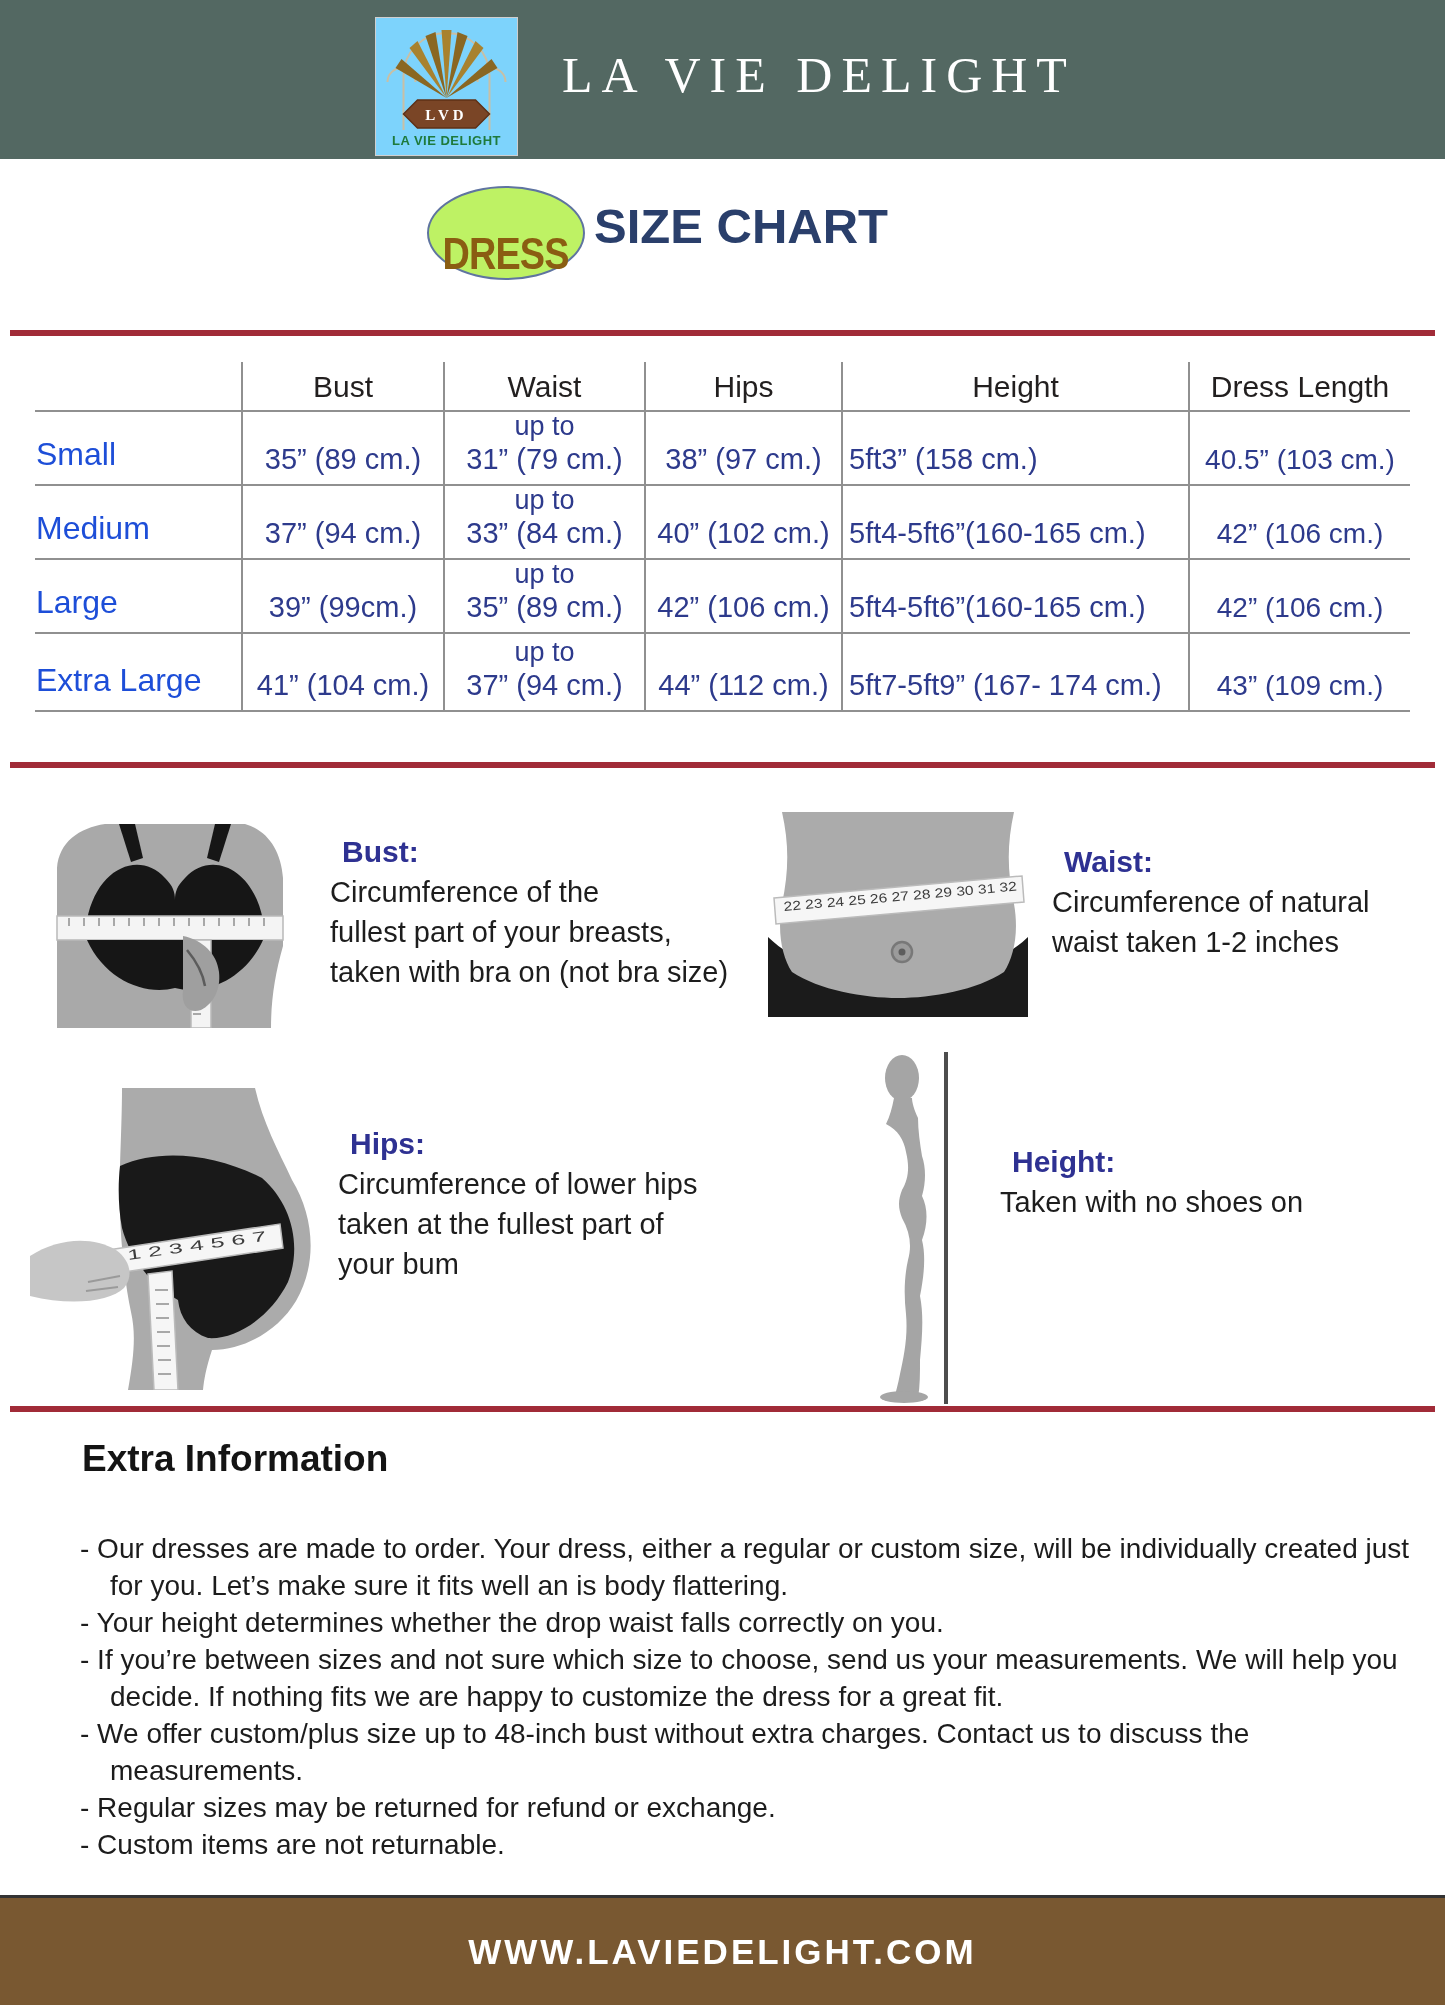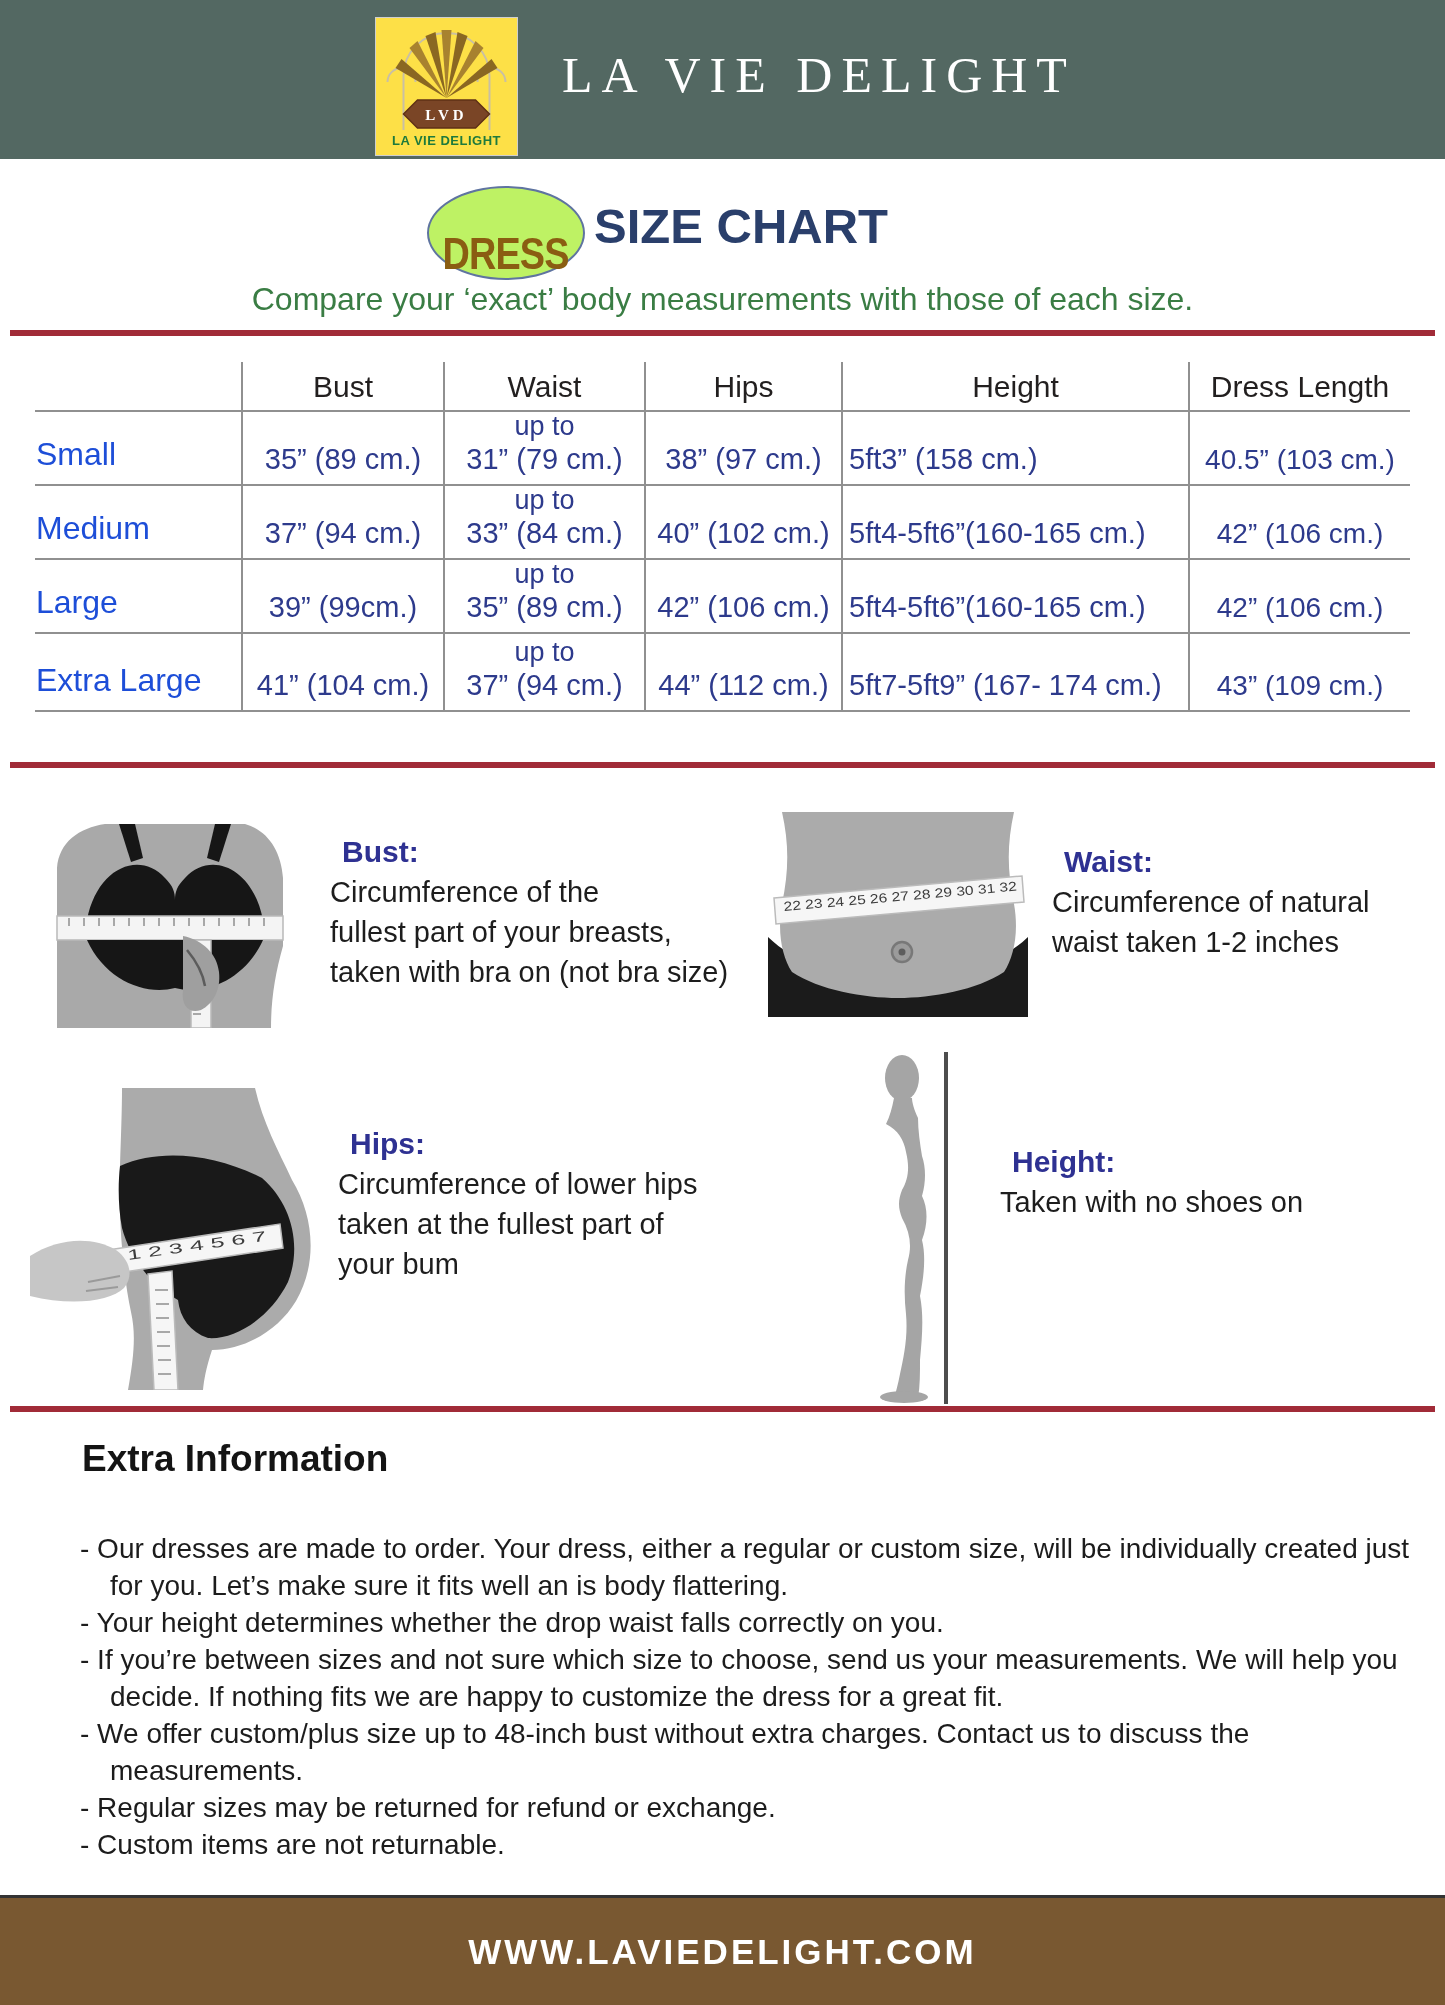--- a/index.html
+++ b/index.html
@@ -1,21 +1,21 @@
 <!DOCTYPE html>
 <html><head>
 <meta charset="utf-8">
 <style>
   html,body{margin:0;padding:0;background:#ffffff;}
   .page{position:relative;width:1445px;height:2005px;background:#ffffff;overflow:hidden;
         font-family:"Liberation Sans", sans-serif;}
 
   
   .banner{position:absolute;left:0;top:0;width:1445px;height:159px;background:#536862;}
-  .logo-box{position:absolute;left:375px;top:17px;width:143px;height:139px;background:#fde047;
+  .logo-box{position:absolute;left:375px;top:17px;width:143px;height:139px;background:#7dd3fc;
             border:1px solid #cfcfcf;box-sizing:border-box;text-align:center;}
   .logo-name{position:absolute;left:0;right:0;bottom:7px;color:#1e7a3c;font-weight:bold;
              font-size:13px;letter-spacing:.5px;}
   .wordmark{position:absolute;left:562px;top:46px;color:#ffffff;font-family:"Liberation Serif", serif;
             font-size:50px;letter-spacing:9px;white-space:nowrap;}
 
   
   .dress-oval{position:absolute;left:427px;top:186px;width:158px;height:94px;border:2px solid #5f74a0;
               border-radius:50%;display:flex;align-items:flex-end;justify-content:center;background:#bef264;box-sizing:border-box;}
   .dress-word{color:#8a5d12;font-weight:bold;font-size:43px;transform:scale(.88,1.05);letter-spacing:-1px;}
@@ -93,21 +93,20 @@
       </svg>
       <div class="logo-name">LA VIE DELIGHT</div>
     </div>
     <div class="wordmark">LA VIE DELIGHT</div>
   </div>
 
   <div class="dress-oval">
     <span class="dress-word">DRESS</span>
   </div>
   <div class="main-title">SIZE CHART</div>
-  <div class="subtitle">Compare your ‘exact’ body measurements with those of each size.</div>
 
   <div class="rule rule1"></div>
 
   <div class="grid">
     <div class="c th"></div>
     <div class="c th">Bust</div>
     <div class="c th">Waist</div>
     <div class="c th">Hips</div>
     <div class="c th">Height</div>
     <div class="c th">Dress Length</div>

